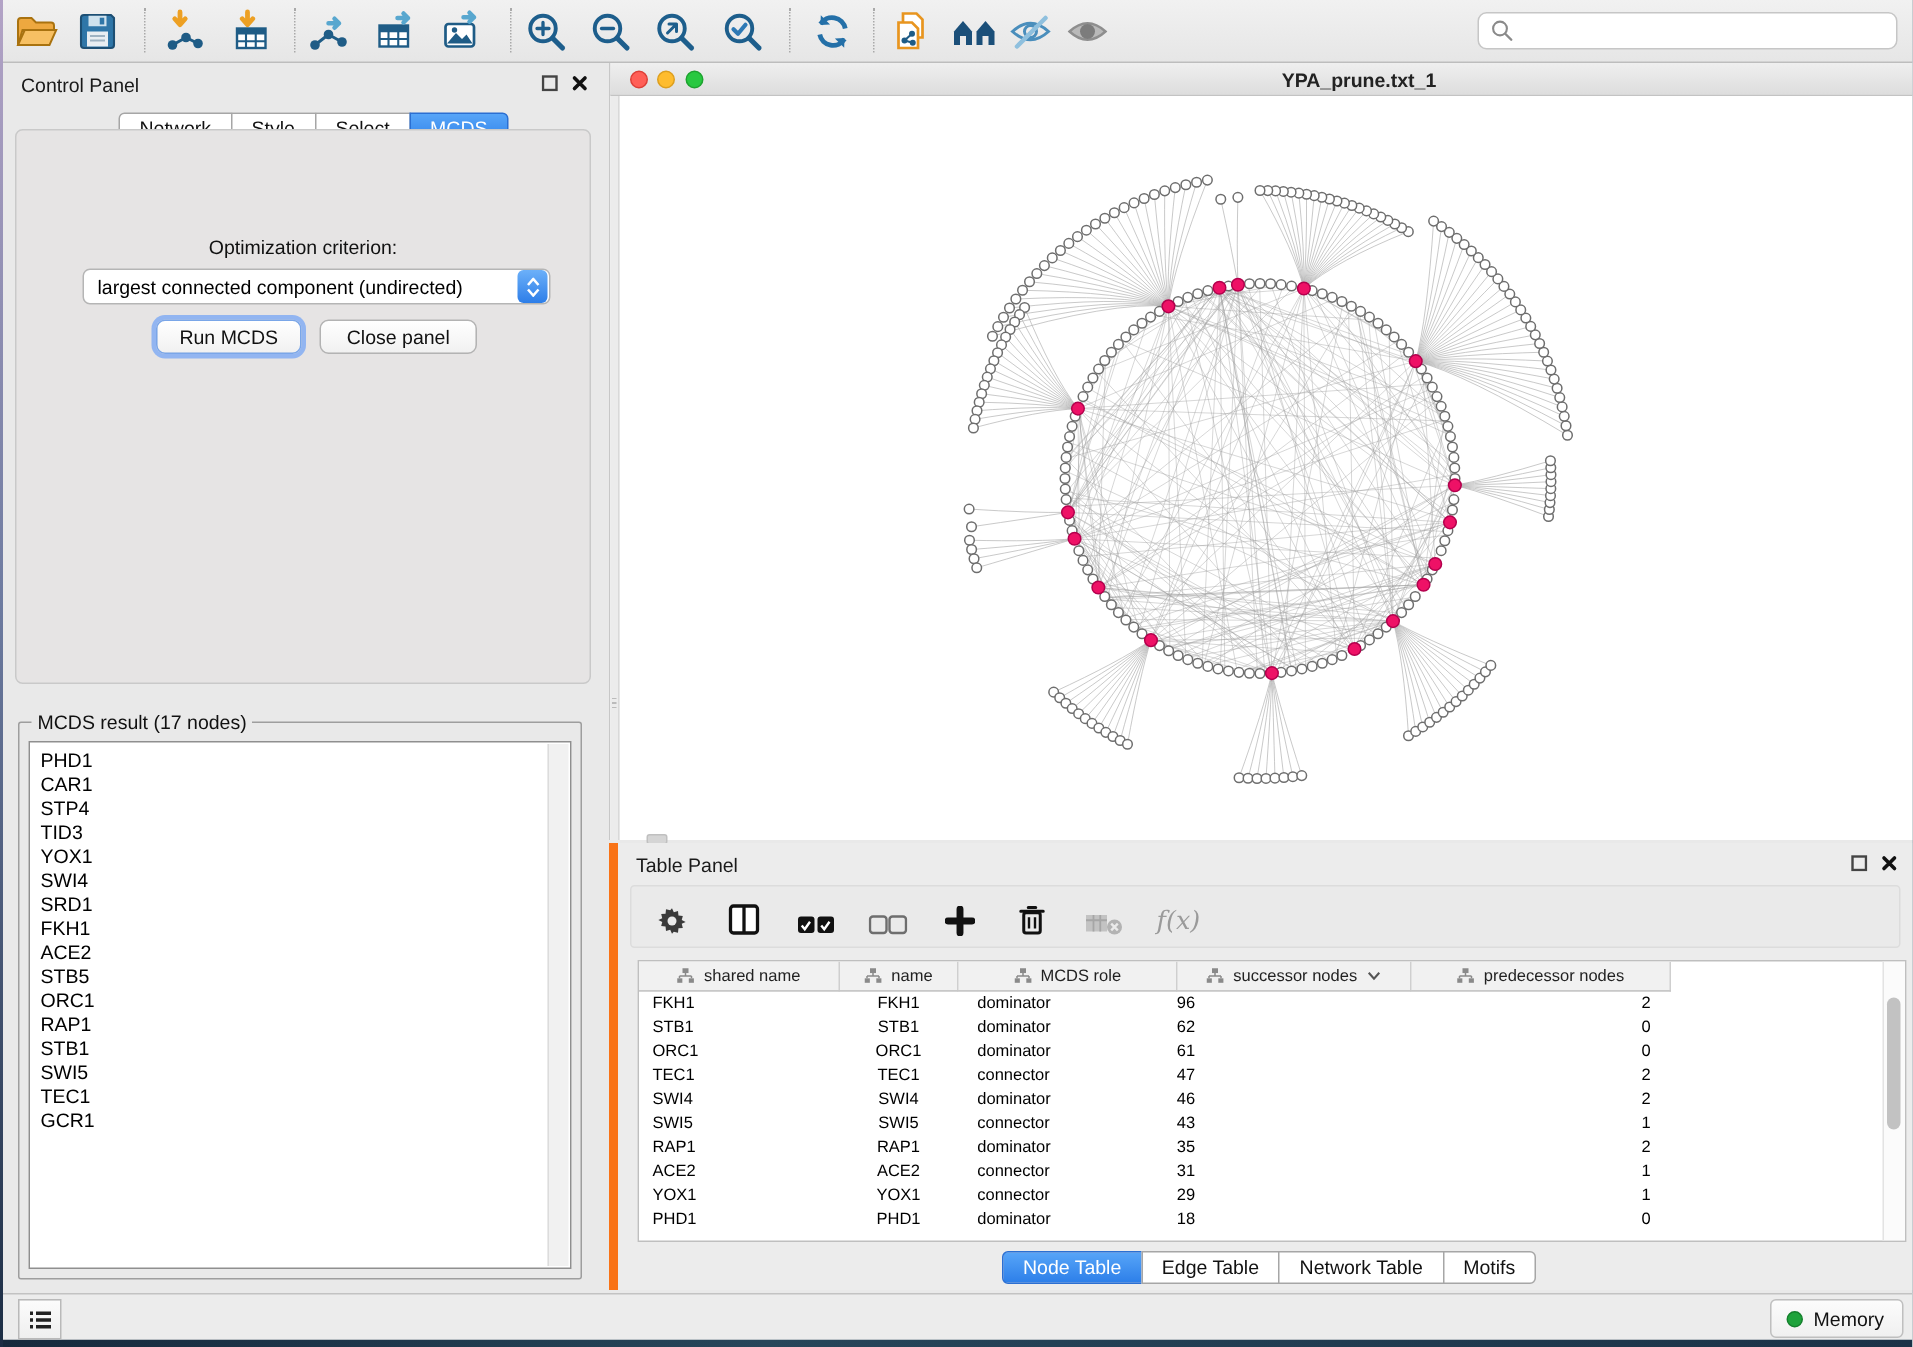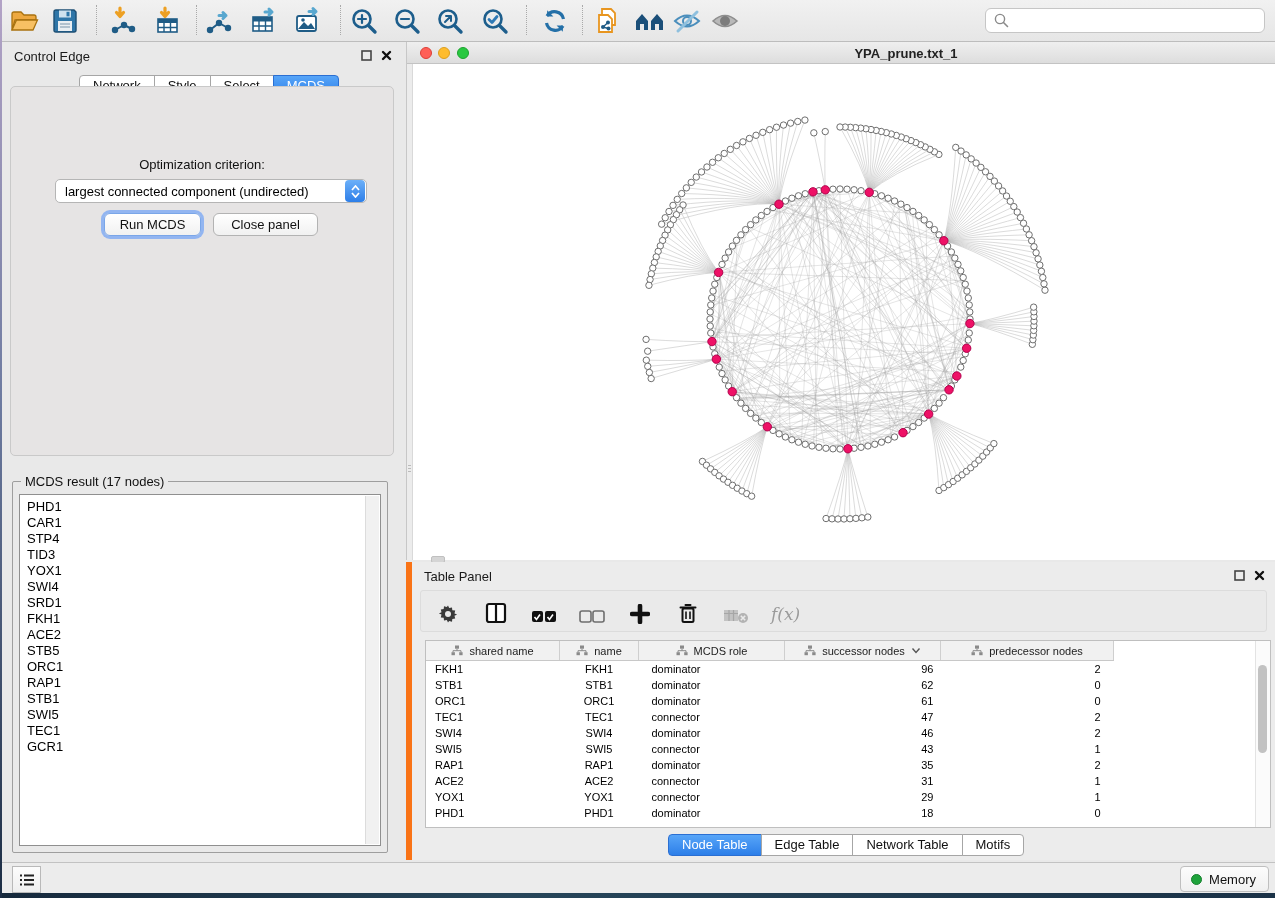--- a/index.html
+++ b/index.html
@@ -54,21 +54,21 @@
   .tp-tbtn{display:flex;align-items:flex-end;justify-content:center;width:26px;height:26px;}
   .fx-label{font-family:"DejaVu Serif",serif;font-style:italic;font-size:17px;color:#9a9a9a;}
   .table-wrap{position:absolute;left:13px;top:78px;width:846px;height:188px;background:#fff;border:1px solid #bfbfbf;box-sizing:border-box;overflow:hidden;}
   table.node-table{border-collapse:collapse;table-layout:fixed;font-size:11px;width:683px;}
   .node-table th{height:19px;background:#f1f1f1;border-right:1px solid #cfcfcf;border-bottom:1px solid #c8c8c8;font-weight:normal;color:#222;padding:0;}
   .th-inner{display:flex;align-items:center;justify-content:center;gap:6px;}
   .node-table td{height:16px;padding:0;color:#000;white-space:nowrap;}
   td.a-left{text-align:left;padding-left:9px;}
   td.a-left2{text-align:left;padding-left:13px;}
   td.a-center{text-align:center;}
-  td.a-right{text-align:right;padding-right:7px;}
+  td.a-right{text-align:left;padding-right:7px;}
   td.a-right2{text-align:right;padding-right:13px;}
   .tbl-scroll{position:absolute;top:0;right:0;bottom:0;width:14px;background:#fbfbfb;border-left:1px solid #e3e3e3;}
   .tbl-thumb{position:absolute;left:2px;top:24px;width:9px;height:88px;background:#c2c2c2;border-radius:5px;}
   .tp-tabs{position:absolute;left:256px;bottom:4px;}
 
   
   .status-bar{position:absolute;left:0;top:862px;width:100%;height:31px;background:#ececec;border-top:1px solid #c2c2c2;box-sizing:border-box;}
   .sb-left-btn{position:absolute;left:10px;top:3px;width:27px;height:25px;background:linear-gradient(#fcfcfc,#efefef);border:1px solid #b9b9b9;display:flex;align-items:center;justify-content:center;}
   .memory-btn{position:absolute;right:6px;top:3px;height:24px;padding:0 12px 0 10px;background:linear-gradient(#fcfcfc,#f0f0f0);border:1px solid #bfbfbf;border-radius:4px;display:flex;align-items:center;gap:7px;font-size:13px;color:#111;}
   .mem-dot{width:11px;height:11px;border-radius:50%;background:#1fa33c;border:1px solid #15802d;box-sizing:border-box;}
@@ -225,21 +225,21 @@
       <div class="search-box">
         <svg width="15" height="15" viewBox="0 0 15 15">
           <circle cx="6" cy="6" r="4.6" fill="none" stroke="#8a8a8a" stroke-width="1.4"></circle>
           <path d="M9.5 9.5 L13.5 13.5" stroke="#8a8a8a" stroke-width="1.6" stroke-linecap="round"></path>
         </svg>
         <input type="text" placeholder="" style="">
       </div>
     </div>
 
     <div class="control-panel">
-      <div class="panel-title">Control Edge</div>
+      <div class="panel-title">Control Panel</div>
       <div class="panel-icons">
         <svg width="11" height="11" viewBox="0 0 11 11">
             <rect x="1" y="1" width="9" height="9" fill="none" stroke="#444" stroke-width="1.6"></rect>
           </svg>
         <svg width="11" height="11" viewBox="0 0 11 11">
             <path d="M2 2 L9 9 M9 2 L2 9" stroke="#111" stroke-width="2.4" stroke-linecap="round"></path>
           </svg>
       </div>
       <div class="tabs cp-tabs">
         <div class="tab">Network</div>

